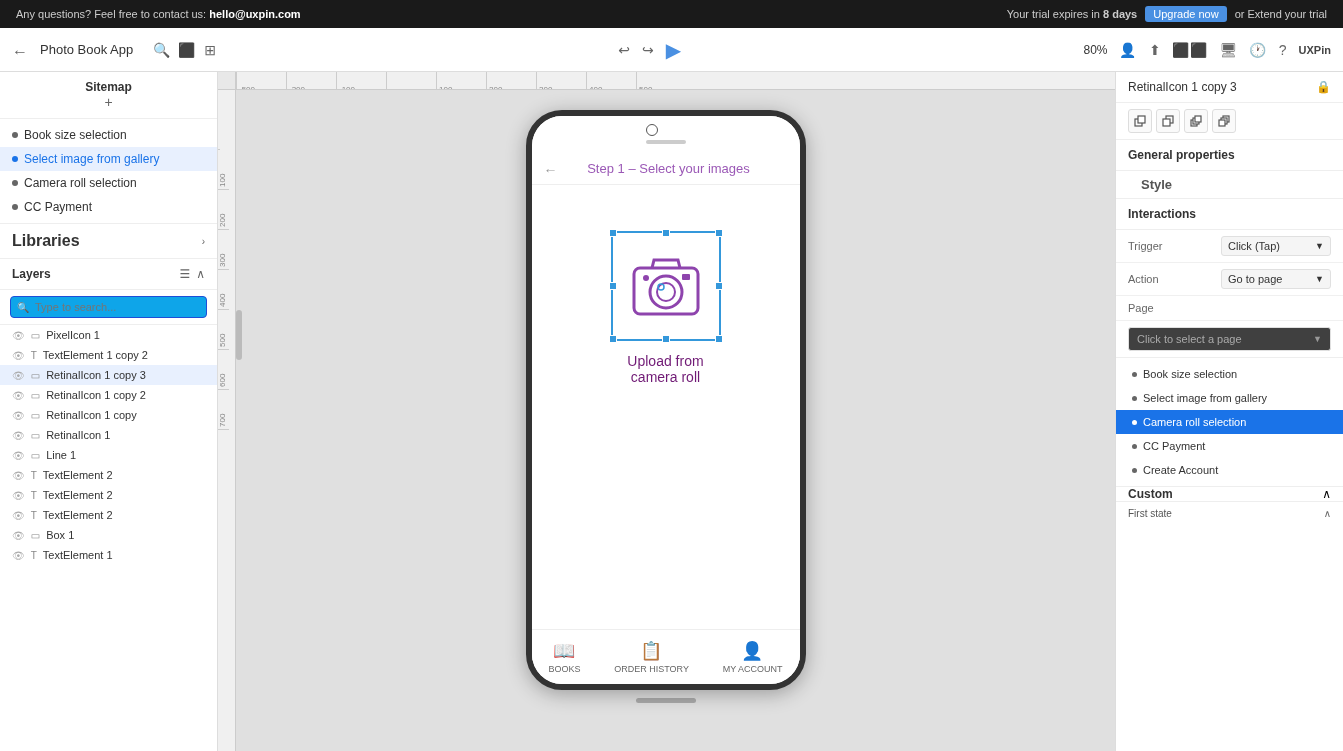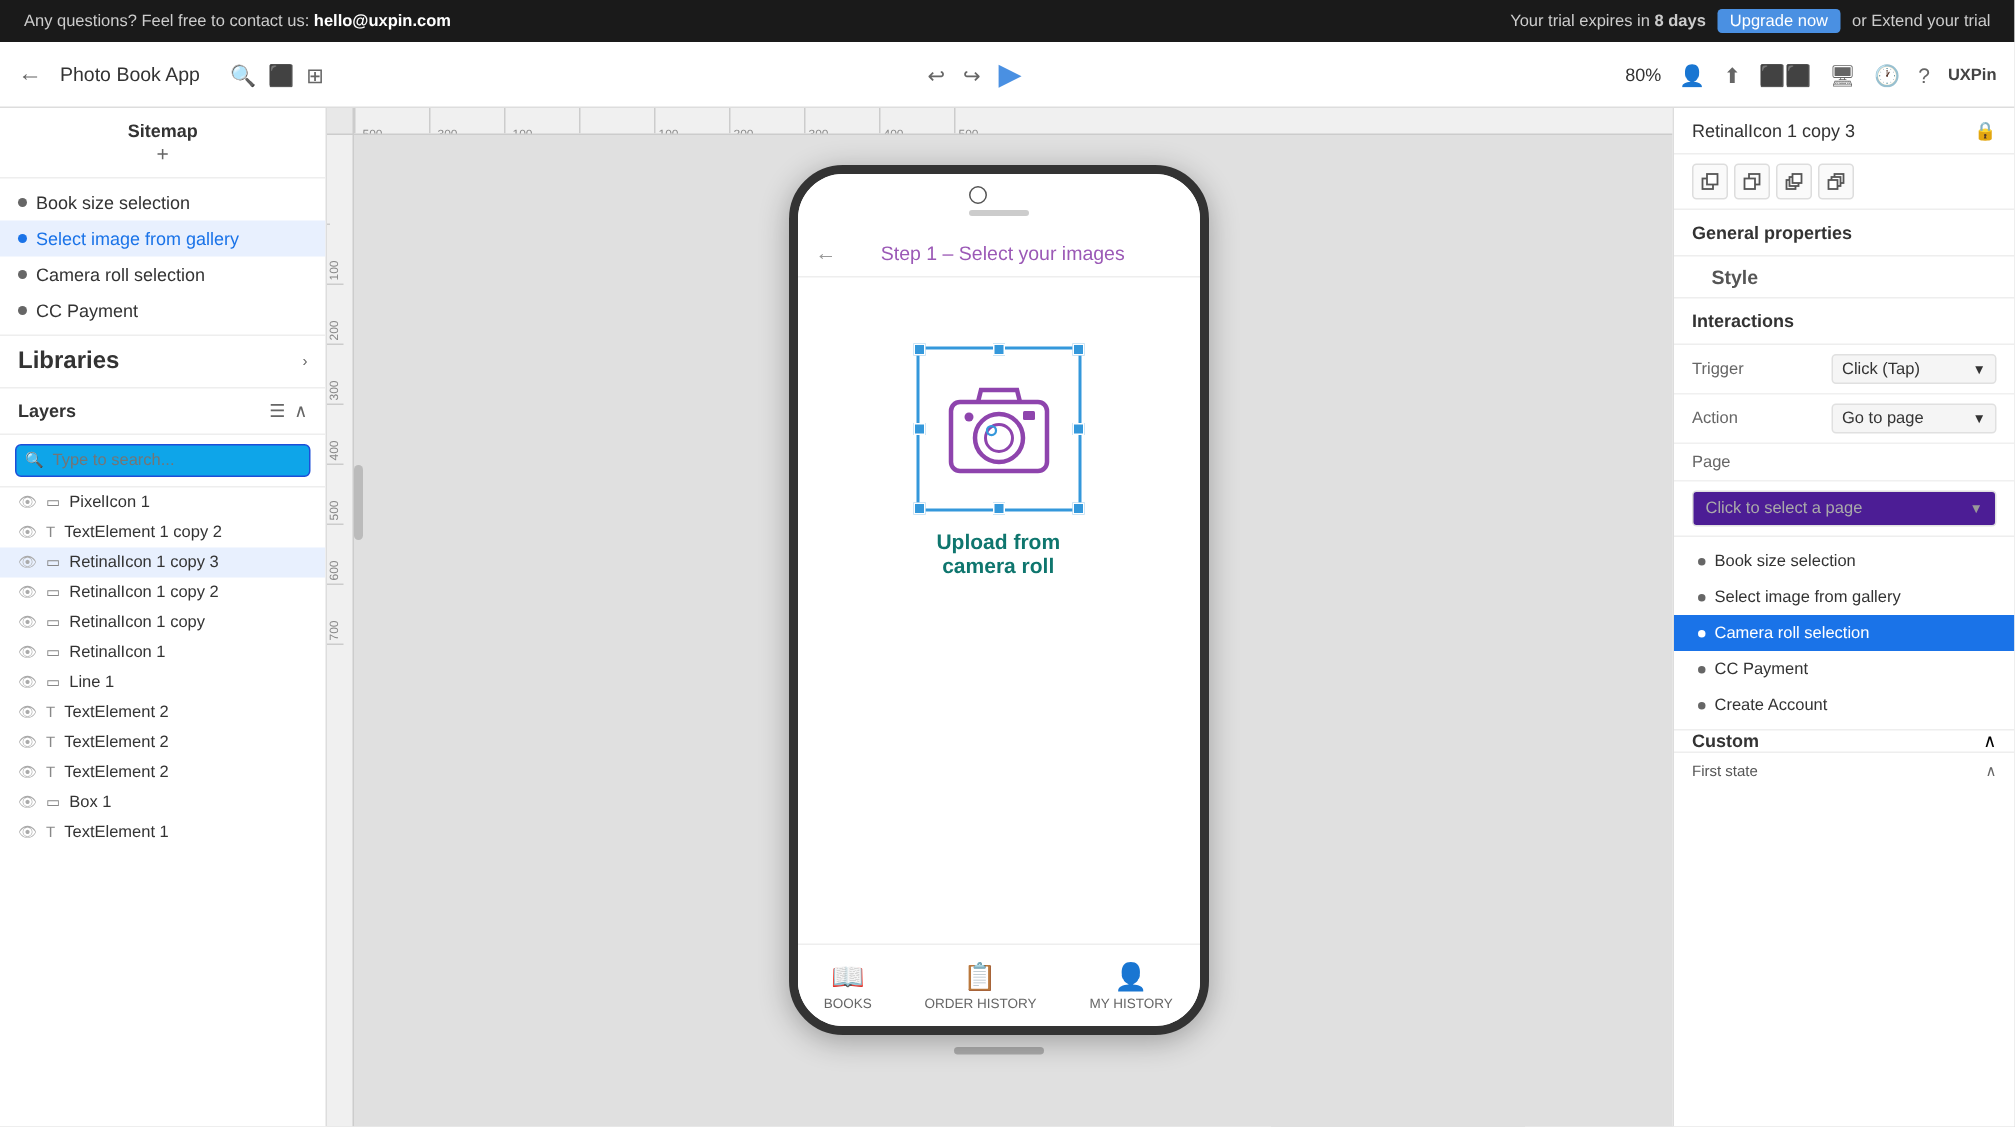--- a/index.html
+++ b/index.html
@@ -228,24 +228,24 @@
 
     .screen-body {
       padding: 16px;
       display: flex;
       flex-direction: column;
       align-items: center;
     }
 
     .upload-label {
       font-size: 14px;
-      color: #0f766e;
+      color: #701a75;
       text-align: center;
       margin-top: 12px;
-      font-weight: 700;
+      font-weight: 400;
     }
 
     .phone-bottom-nav {
       position: absolute;
       bottom: 0;
       left: 0;
       right: 0;
       height: 55px;
       background: #fff;
       border-top: 1px solid #eee;
@@ -335,21 +335,21 @@
       padding: 6px 12px;
       border-bottom: 1px solid #eee;
     }
     .page-select {
       width: 100%;
       border: 1px solid #e0e0e0;
       border-radius: 3px;
       padding: 5px 8px;
       font-size: 11px;
       color: #999;
-      background: #4c1d95;
+      background: #404040;
       cursor: pointer;
       display: flex;
       align-items: center;
       justify-content: space-between;
     }
 
     .page-list { padding: 4px 0; }
     .page-list-item {
       display: flex;
       align-items: center;
@@ -670,21 +670,21 @@
             <div class="nav-item">
               <span class="nav-icon">📖</span>
               <span class="nav-label">BOOKS</span>
             </div>
             <div class="nav-item">
               <span class="nav-icon">📋</span>
               <span class="nav-label">ORDER HISTORY</span>
             </div>
             <div class="nav-item">
               <span class="nav-icon">👤</span>
-              <span class="nav-label">MY HISTORY</span>
+              <span class="nav-label">MY ACCOUNT</span>
             </div>
           </div>
         </div>
 
         <div style="display:flex; justify-content:center; margin-top:8px;">
           <div style="width:60px; height:5px; border-radius:3px; background:#aaa;"></div>
         </div>
       </div>
     </div>
   </div>

